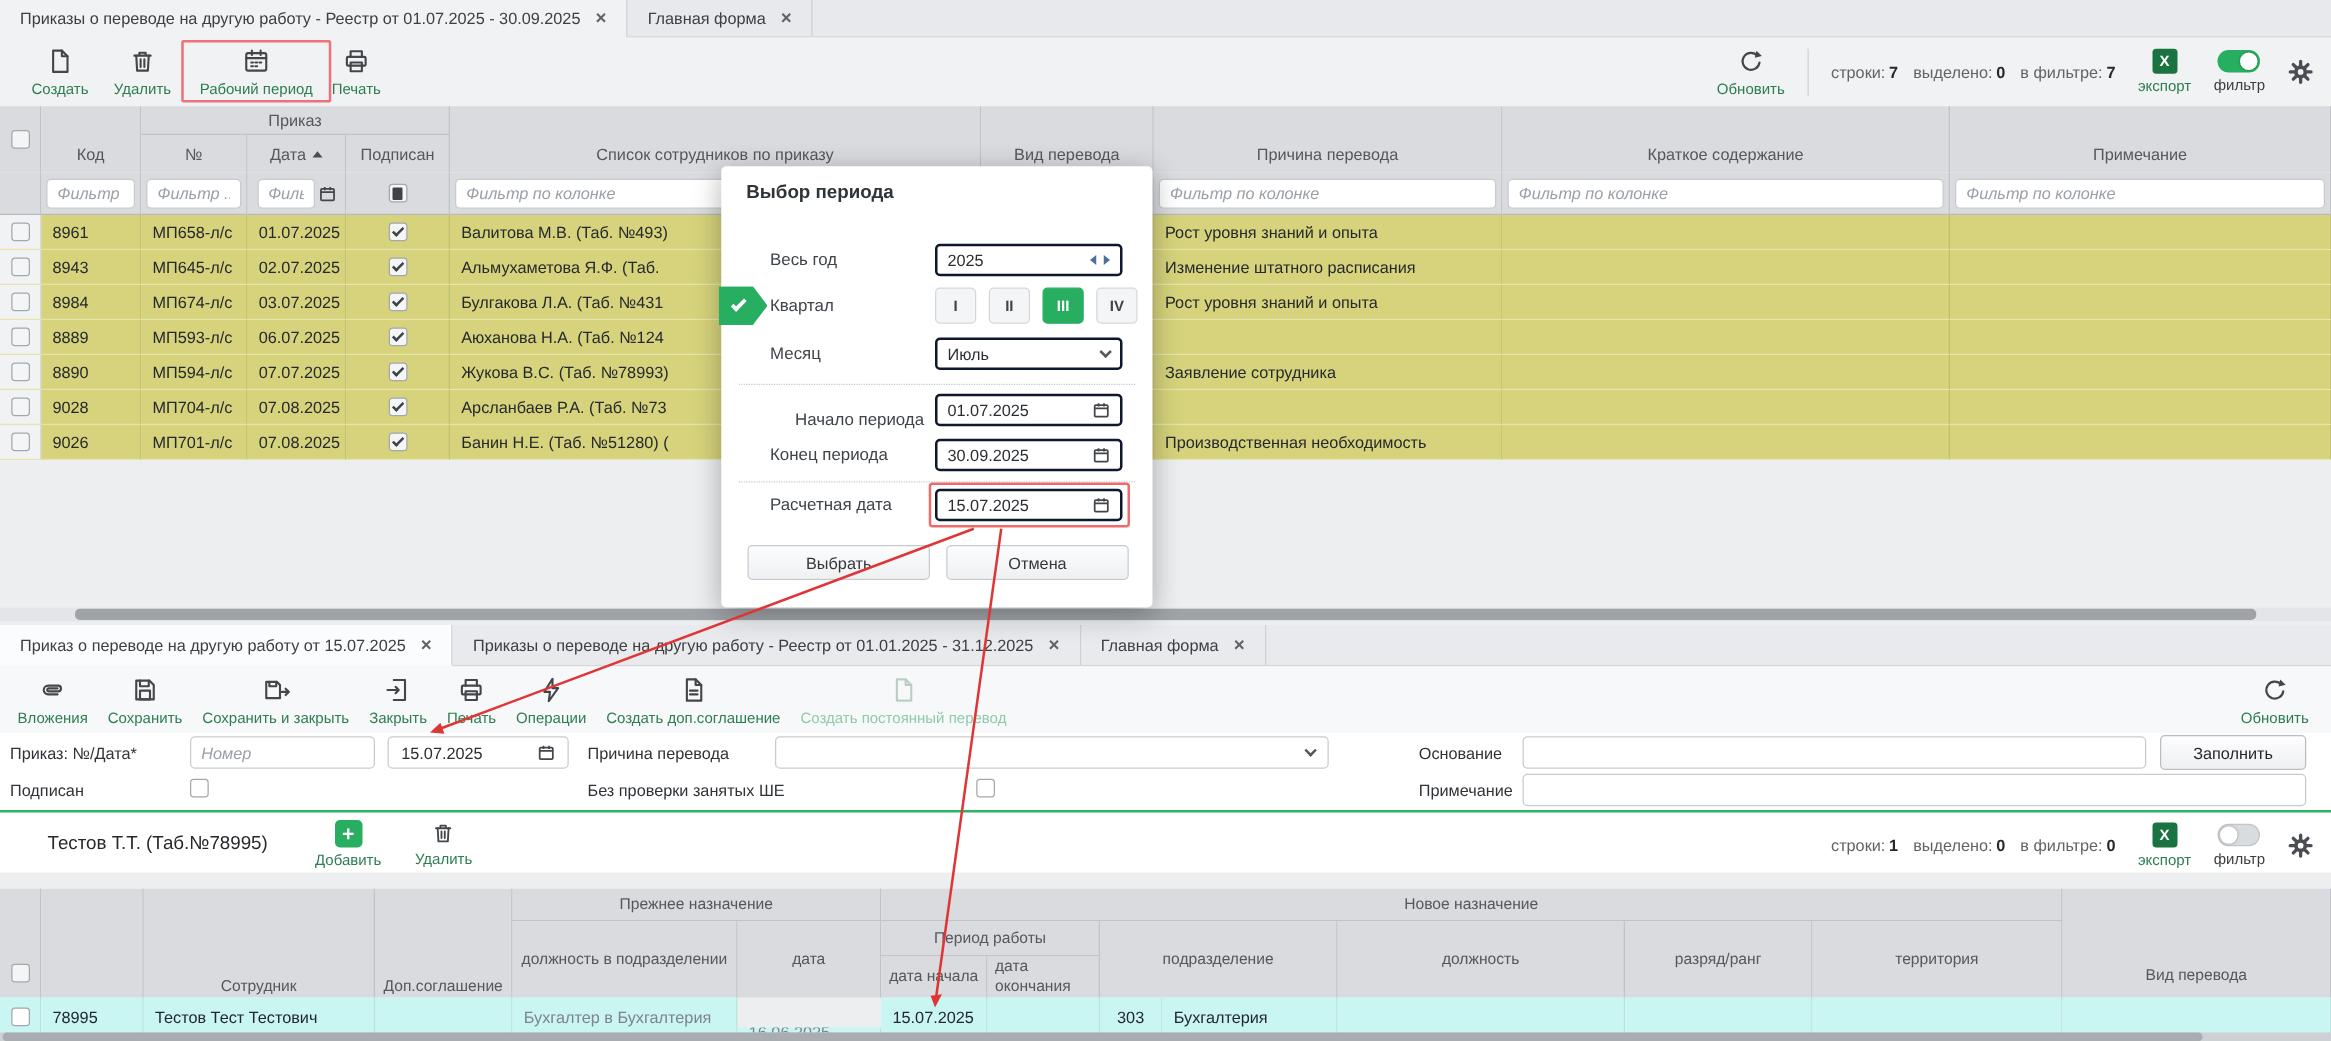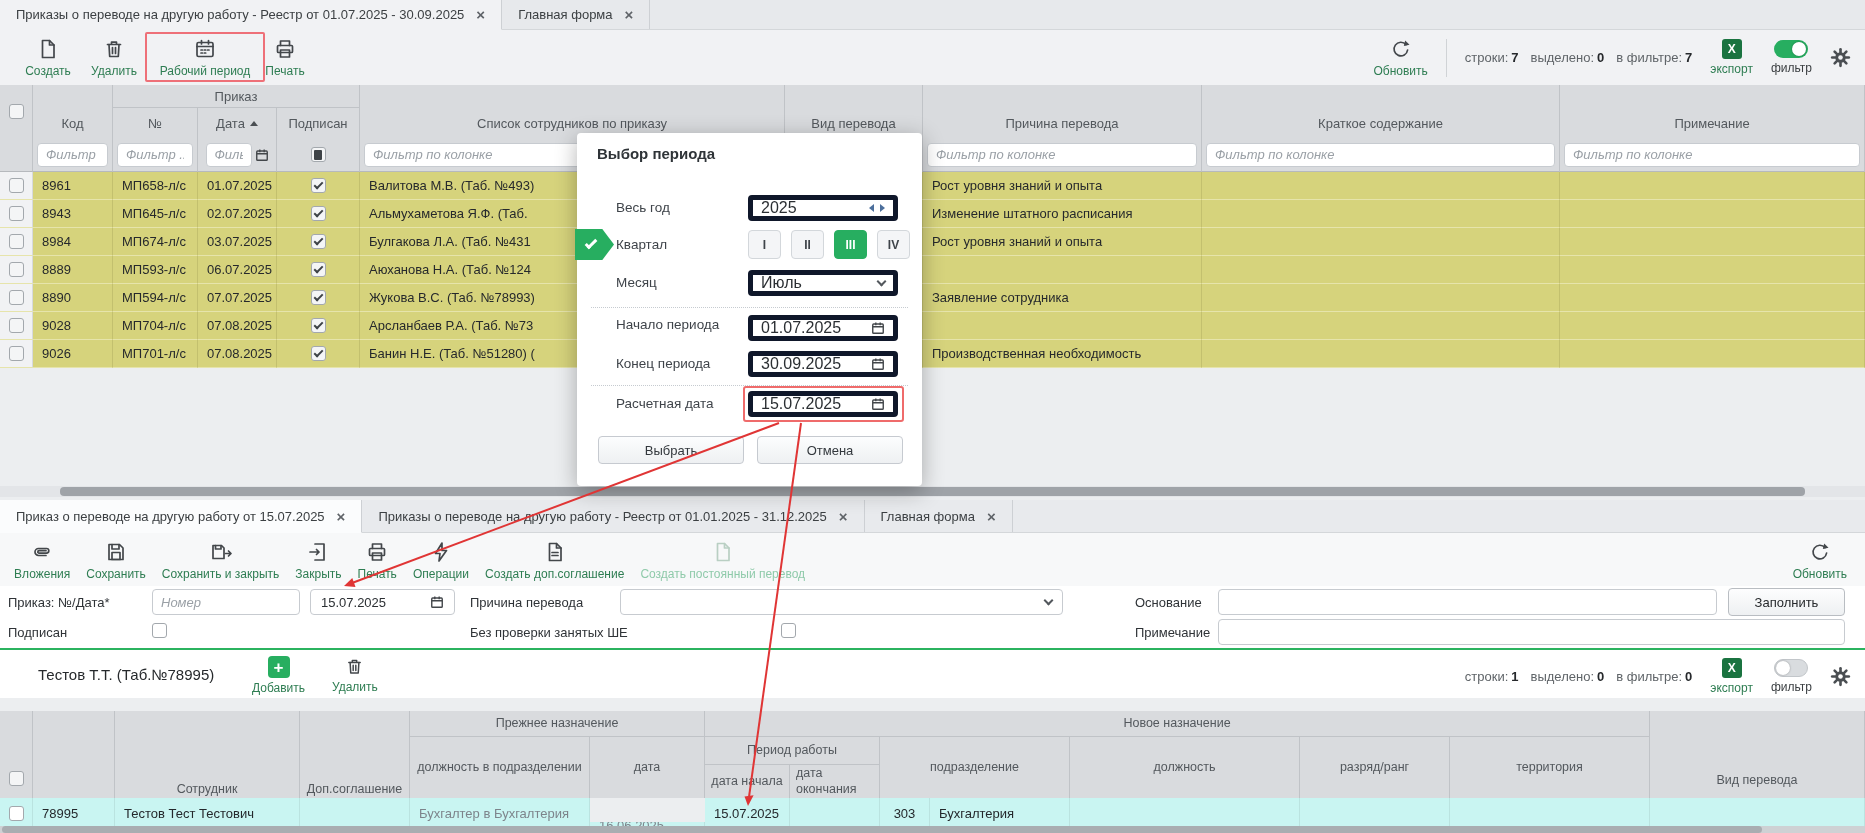--- a/index.html
+++ b/index.html
@@ -66,21 +66,21 @@
   .dc.cbc { background:#f1f2f4; justify-content:center; padding:0; border-right:1px solid #d7dadd; }
   .dc.ctr { justify-content:center; padding:0; }
 
   .hbar { position:absolute; left:0; right:0; height:11px; background:#e3e5e8; }
   .hbar .thumb { position:absolute; top:1px; height:9px; border-radius:4px; background:#9fa3a8; }
 
   
   #modal { position:absolute; left:577px; top:133px; width:345px; height:353px; background:#fff; border-radius:4px; box-shadow:0 5px 22px rgba(0,0,0,.3); z-index:50; }
   #modal .title { position:absolute; left:20px; top:12px; font-size:15px; font-weight:bold; color:#2f3438; }
   #modal .mlabel { position:absolute; left:39px; font-size:13.5px; color:#3f444a; white-space:nowrap; }
-  .mctl { position:absolute; left:171px; width:150px; height:26px; border:5px solid #0f172a; border-radius:4px; background:#fff; display:flex; align-items:center; padding:0 8px; gap:6px; font-size:16px; cursor:pointer; }
+  .mctl { position:absolute; left:171px; width:150px; height:26px; border:2px solid #0f172a; border-radius:4px; background:#fff; display:flex; align-items:center; padding:0 8px; gap:6px; font-size:13px; cursor:pointer; }
   .mctl .sp { flex:1; }
   .mdots { position:absolute; left:14px; right:14px; border-top:1px dotted #c6cbd0; }
   .qrow { position:absolute; top:97px; left:171px; display:flex; gap:10px; }
   .qbtn { width:33px; height:29px; border:1px solid #d3d7db; border-radius:4px; background:#f4f5f7; font-size:12px; font-weight:bold; color:#3f444a; display:flex; align-items:center; justify-content:center; cursor:pointer; }
   .qbtn.sel { background:#27ae60; border-color:#27ae60; color:#fff; }
   .badge { position:absolute; left:-2px; top:96px; width:39px; height:31px; background:#27ae60; display:flex; align-items:center; justify-content:center;
     clip-path:polygon(0 0,70% 0,100% 50%,70% 100%,0 100%); padding-right:8px; }
   .mbtn { position:absolute; top:303px; width:146px; height:28px; border:1px solid #c6cad0; border-radius:4px; background:linear-gradient(#fcfdfe,#eef0f2); font-size:13px; color:#33383d; display:flex; align-items:center; justify-content:center; cursor:pointer; }
   .m-red { position:absolute; left:166px; top:253px; width:161px; height:36px; border:2px solid #ef6b6b; border-radius:3px; pointer-events:none; }
 
@@ -596,21 +596,21 @@
 
   <span class="mlabel" style="top:142px;">Месяц</span>
   <div class="mctl" style="top:137px;">
     <span>Июль</span>
       <span class="sp"></span>
     <span class="chev"></span>
   </div>
 
   <div class="mdots" style="top:174px;"></div>
 
-  <span class="mlabel" style="top:184px;">Начало периода</span>
+  <span class="mlabel" style="top:195px;margin-left:20px;">Начало периода</span>
   <div class="mctl" style="top:182px;">
     <span>01.07.2025</span>
       <span class="sp"></span>
     <svg class="calico" viewBox="0 0 16 16">
         <rect x="2" y="3.5" width="12" height="10.5" rx="1"></rect>
         <path d="M2 6.5 h12 M5.5 1.8 v3 M10.5 1.8 v3"></path>
       </svg>
   </div>
 
   <span class="mlabel" style="top:223px;">Конец периода</span>

